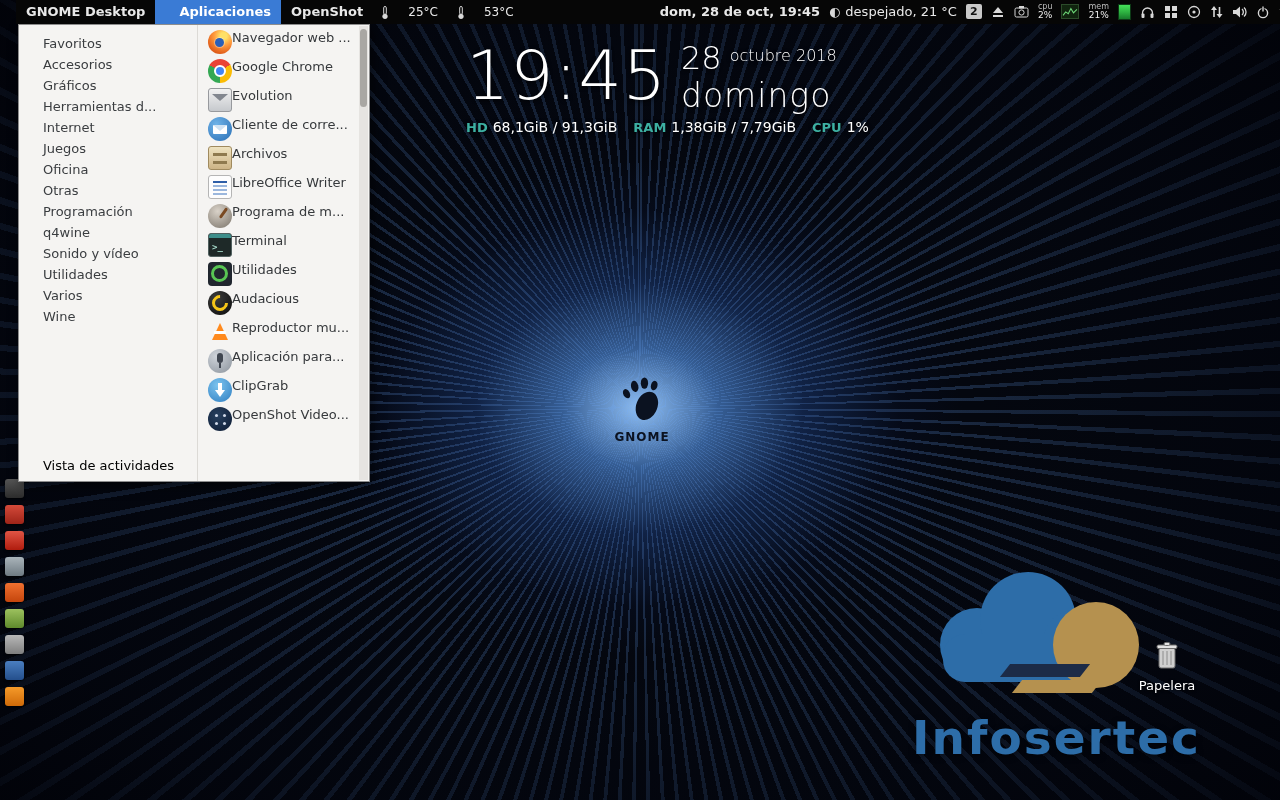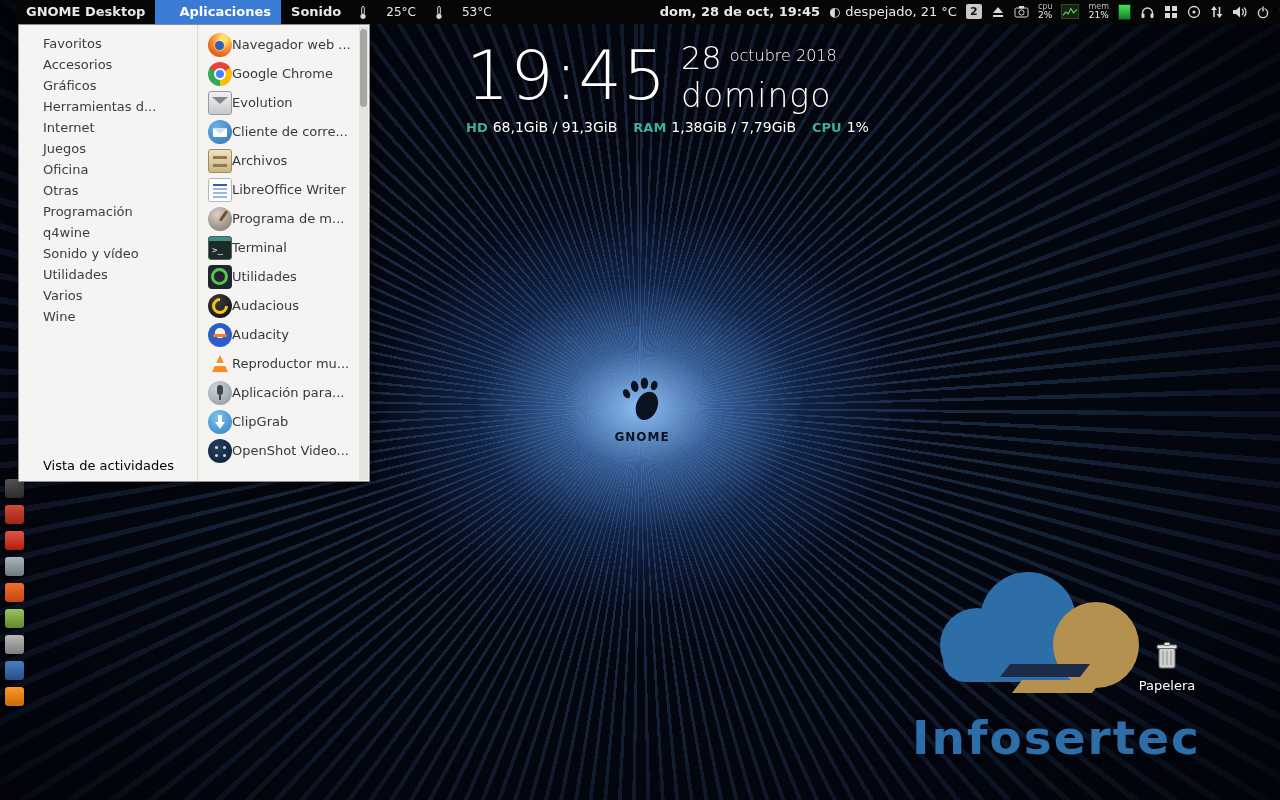--- a/index.html
+++ b/index.html
@@ -47,21 +47,21 @@
   .tray-icon { display:flex; align-items:center; }
 
   
   .appmenu { position:absolute; left:18px; top:24px; width:352px; height:458px;
              background:#f5f4f2; border:1px solid #8d8d8d; box-shadow:3px 4px 10px rgba(0,0,0,.55);
              display:flex; z-index:40; }
   .cats { width:178px; padding:8px 0 6px 0; position:relative; }
   .cat { padding:3px 8px 3px 24px; font-size:13px; color:#3a3d40; cursor:default; }
   .activities { position:absolute; left:24px; bottom:8px; font-size:13px; color:#000000; }
   .apps { flex:1; border-left:1px solid #dcdad6; padding:5px 14px 5px 2px; position:relative; }
-  .app { display:flex; align-items:center; height:29px; padding-left:8px; }
+  .app { display:flex; height:29px; padding-left:8px; }
   .app-label { font-size:13px; color:#36393c; white-space:nowrap; }
   .scrolltrack { position:absolute; right:1px; top:1px; bottom:1px; width:9px; background:#e6e4e1; }
   .scrollthumb { position:absolute; right:1px; top:3px; width:7px; height:78px; background:#a9a7a3; border-radius:4px; }
 
   
   .ic { width:24px; height:24px; border-radius:5px; position:relative; overflow:hidden; flex:0 0 24px; }
   .ic::before,.ic::after { content:""; position:absolute; }
   .ic-firefox { border-radius:50%; background:radial-gradient(circle at 65% 25%,#ffe066 0 14%,#ff9a3c 40%,#e3611c 72%,#c44d12 100%); }
   .ic-firefox::after { width:9px; height:9px; border-radius:50%; left:7px; top:8px; background:#2b5fb8; box-shadow:0 0 0 1px rgba(255,255,255,.3); }
   .ic-chrome { border-radius:50%; background:conic-gradient(from -60deg,#ea4335 0 33%,#fbbc05 0 66%,#34a853 0 100%); }
@@ -207,21 +207,21 @@
     <div class="dic di5"></div>
     <div class="dic di6"></div>
     <div class="dic di7"></div>
     <div class="dic di8"></div>
     <div class="dic di9"></div>
   </div>
 
   <div class="panel">
     <div class="mi">GNOME Desktop</div>
     <div class="mi active">Aplicaciones</div>
-    <div class="mi">Sonido</div>
+    <div class="mi">OpenShot</div>
 
     <div class="temps">
       <svg class="tray-icon" width="12" height="15" viewBox="0 0 12 15">
         <rect x="4.7" y="1.5" width="2.6" height="8" rx="1.3" fill="none" stroke="#d8d8d8"></rect>
         <circle cx="6" cy="11.3" r="2.6" fill="#d8d8d8"></circle>
       </svg>
       <span>25°C</span>
       <svg class="tray-icon" width="12" height="15" viewBox="0 0 12 15">
         <rect x="4.7" y="1.5" width="2.6" height="8" rx="1.3" fill="none" stroke="#d8d8d8"></rect>
         <circle cx="6" cy="11.3" r="2.6" fill="#d8d8d8"></circle>
@@ -361,24 +361,20 @@
       </div>
       <div class="app">
         <span class="ic ic-rhythmbox"></span>
         <span class="app-label">Utilidades</span>
       </div>
       <div class="app">
         <span class="ic ic-audacious"></span>
         <span class="app-label">Audacious</span>
       </div>
       <div class="app">
-        <span class="ic ic-audacity"></span>
-        <span class="app-label">Audacity</span>
-      </div>
-      <div class="app">
         <span class="ic ic-vlc"></span>
         <span class="app-label">Reproductor mu...</span>
       </div>
       <div class="app">
         <span class="ic ic-microphone"></span>
         <span class="app-label">Aplicación para...</span>
       </div>
       <div class="app">
         <span class="ic ic-clipgrab"></span>
         <span class="app-label">ClipGrab</span>

